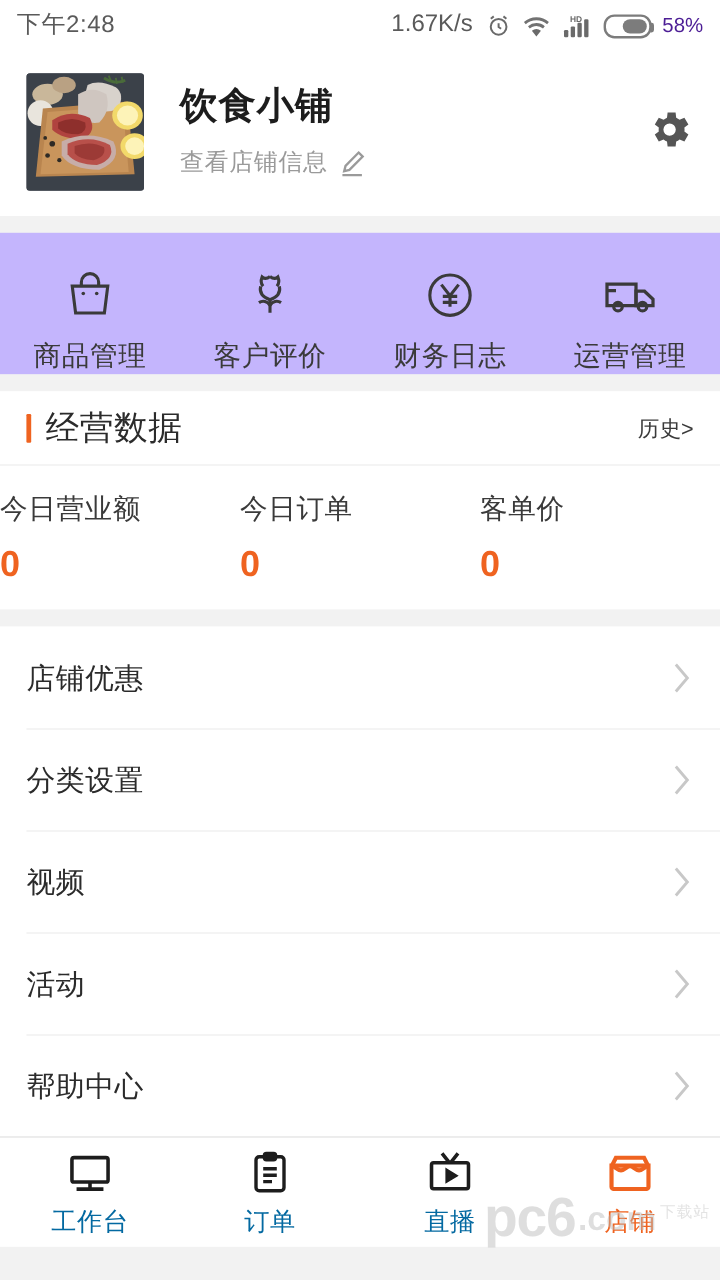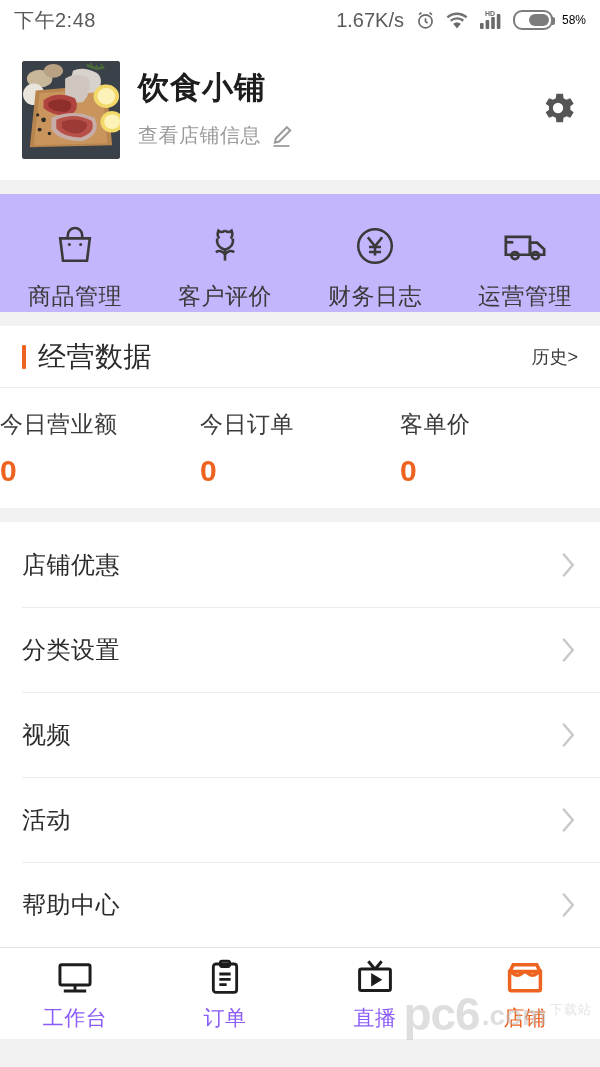--- a/index.html
+++ b/index.html
@@ -12,45 +12,45 @@
   }
   .phone { position: relative; width: 600px; height: 972px; background: #f2f2f2; display: flex; flex-direction: column; }
 
   
   .statusbar {
     height: 40px; background: #ffffff; flex: 0 0 40px;
     display: flex; align-items: center; justify-content: space-between;
     padding: 0 14px; color: #5a5a5a; font-size: 20px;
   }
   .sb-left { display: flex; align-items: center; letter-spacing: .5px; }
-  .sb-right { display: flex; align-items: center; gap: 9px; }
+  .sb-right { display: flex; align-items: flex-end; gap: 9px; }
   .sb-speed { font-size: 20px; color: #5a5a5a; margin-right: 2px; }
   .ico { display: inline-flex; align-items: center; justify-content: center; }
   .battery {
     width: 40px; height: 20px; border: 2px solid #7c7c7c; border-radius: 9px;
     position: relative; display: inline-block;
   }
   .battery:after {
     content:""; position: absolute; right: -4px; top: 5px; width: 3px; height: 8px;
     background: #7c7c7c; border-radius: 0 2px 2px 0;
   }
   .battery i { position: absolute; top: 2px; right: 2px; bottom: 2px; width: 20px; background: #7c7c7c; border-radius: 6px; display: block; }
-  .pct { font-size: 12px; color: #000000; }
+  .pct { font-size: 17px; color: #4c1d95; }
 
   
   .shop-header {
     background: #fff; flex: 0 0 140px; display: flex; align-items: center;
     padding: 0 22px 0 22px;
   }
   .thumb {
     width: 98px; height: 98px; border-radius: 3px; overflow: hidden; flex: 0 0 98px;
     position: relative; background: #3b4049;
   }
   .thumb svg { display: block; width: 100%; height: 100%; }
-  .shop-meta { flex: 1 1 auto; padding-left: 18px; }
+  .shop-meta { flex: 1 1 auto; padding-left: 30px; }
   .shop-name { font-size: 31px; font-weight: bold; color: #1d1d1d; letter-spacing: 1px; line-height: 1.1; }
   .shop-sub { display: flex; align-items: flex-end; margin-top: 16px; }
   .shop-sub-text { font-size: 20px; color: #9a9a9a; letter-spacing: .5px; }
   .pencil { margin-left: 8px; display: inline-flex; }
   .gear { flex: 0 0 auto; padding-left: 10px; }
 
   
   .gap { background: #f2f2f2; flex: 0 0 14px; }
 
   
@@ -89,21 +89,21 @@
 
   .filler { flex: 1 1 auto; background: #f2f2f2; }
 
   
   .tabbar {
     flex: 0 0 92px; background: #fff; border-top: 1px solid #e2e2e2;
     display: flex; align-items: center; position: relative;
   }
   .tab { flex: 1 1 0; display: flex; flex-direction: column; align-items: center; justify-content: center; }
   .tab-ic { height: 44px; display: flex; align-items: center; justify-content: center; }
-  .tab-label { margin-top: 4px; font-size: 21px; color: #8b5cf6; letter-spacing: .5px; }
+  .tab-label { margin-top: 4px; font-size: 21px; color: #0369a1; letter-spacing: .5px; }
   .tab.active .tab-label { color: #ef6320; }
 
   
   .watermark {
     position: absolute; right: 8px; bottom: 4px; pointer-events: none;
     display: flex; align-items: flex-end; opacity: .45;
   }
   .wm-main { font-size: 46px; font-weight: bold; color: #b8b8b8; letter-spacing: -1px; line-height: .9; }
   .wm-dot { font-size: 28px; font-weight: bold; color: #b8b8b8; margin-left: 2px; margin-bottom: 3px; }
   .wm-cn { font-size: 13px; color: #c2c2c2; margin-left: 3px; margin-bottom: 16px; letter-spacing: 1px; }

